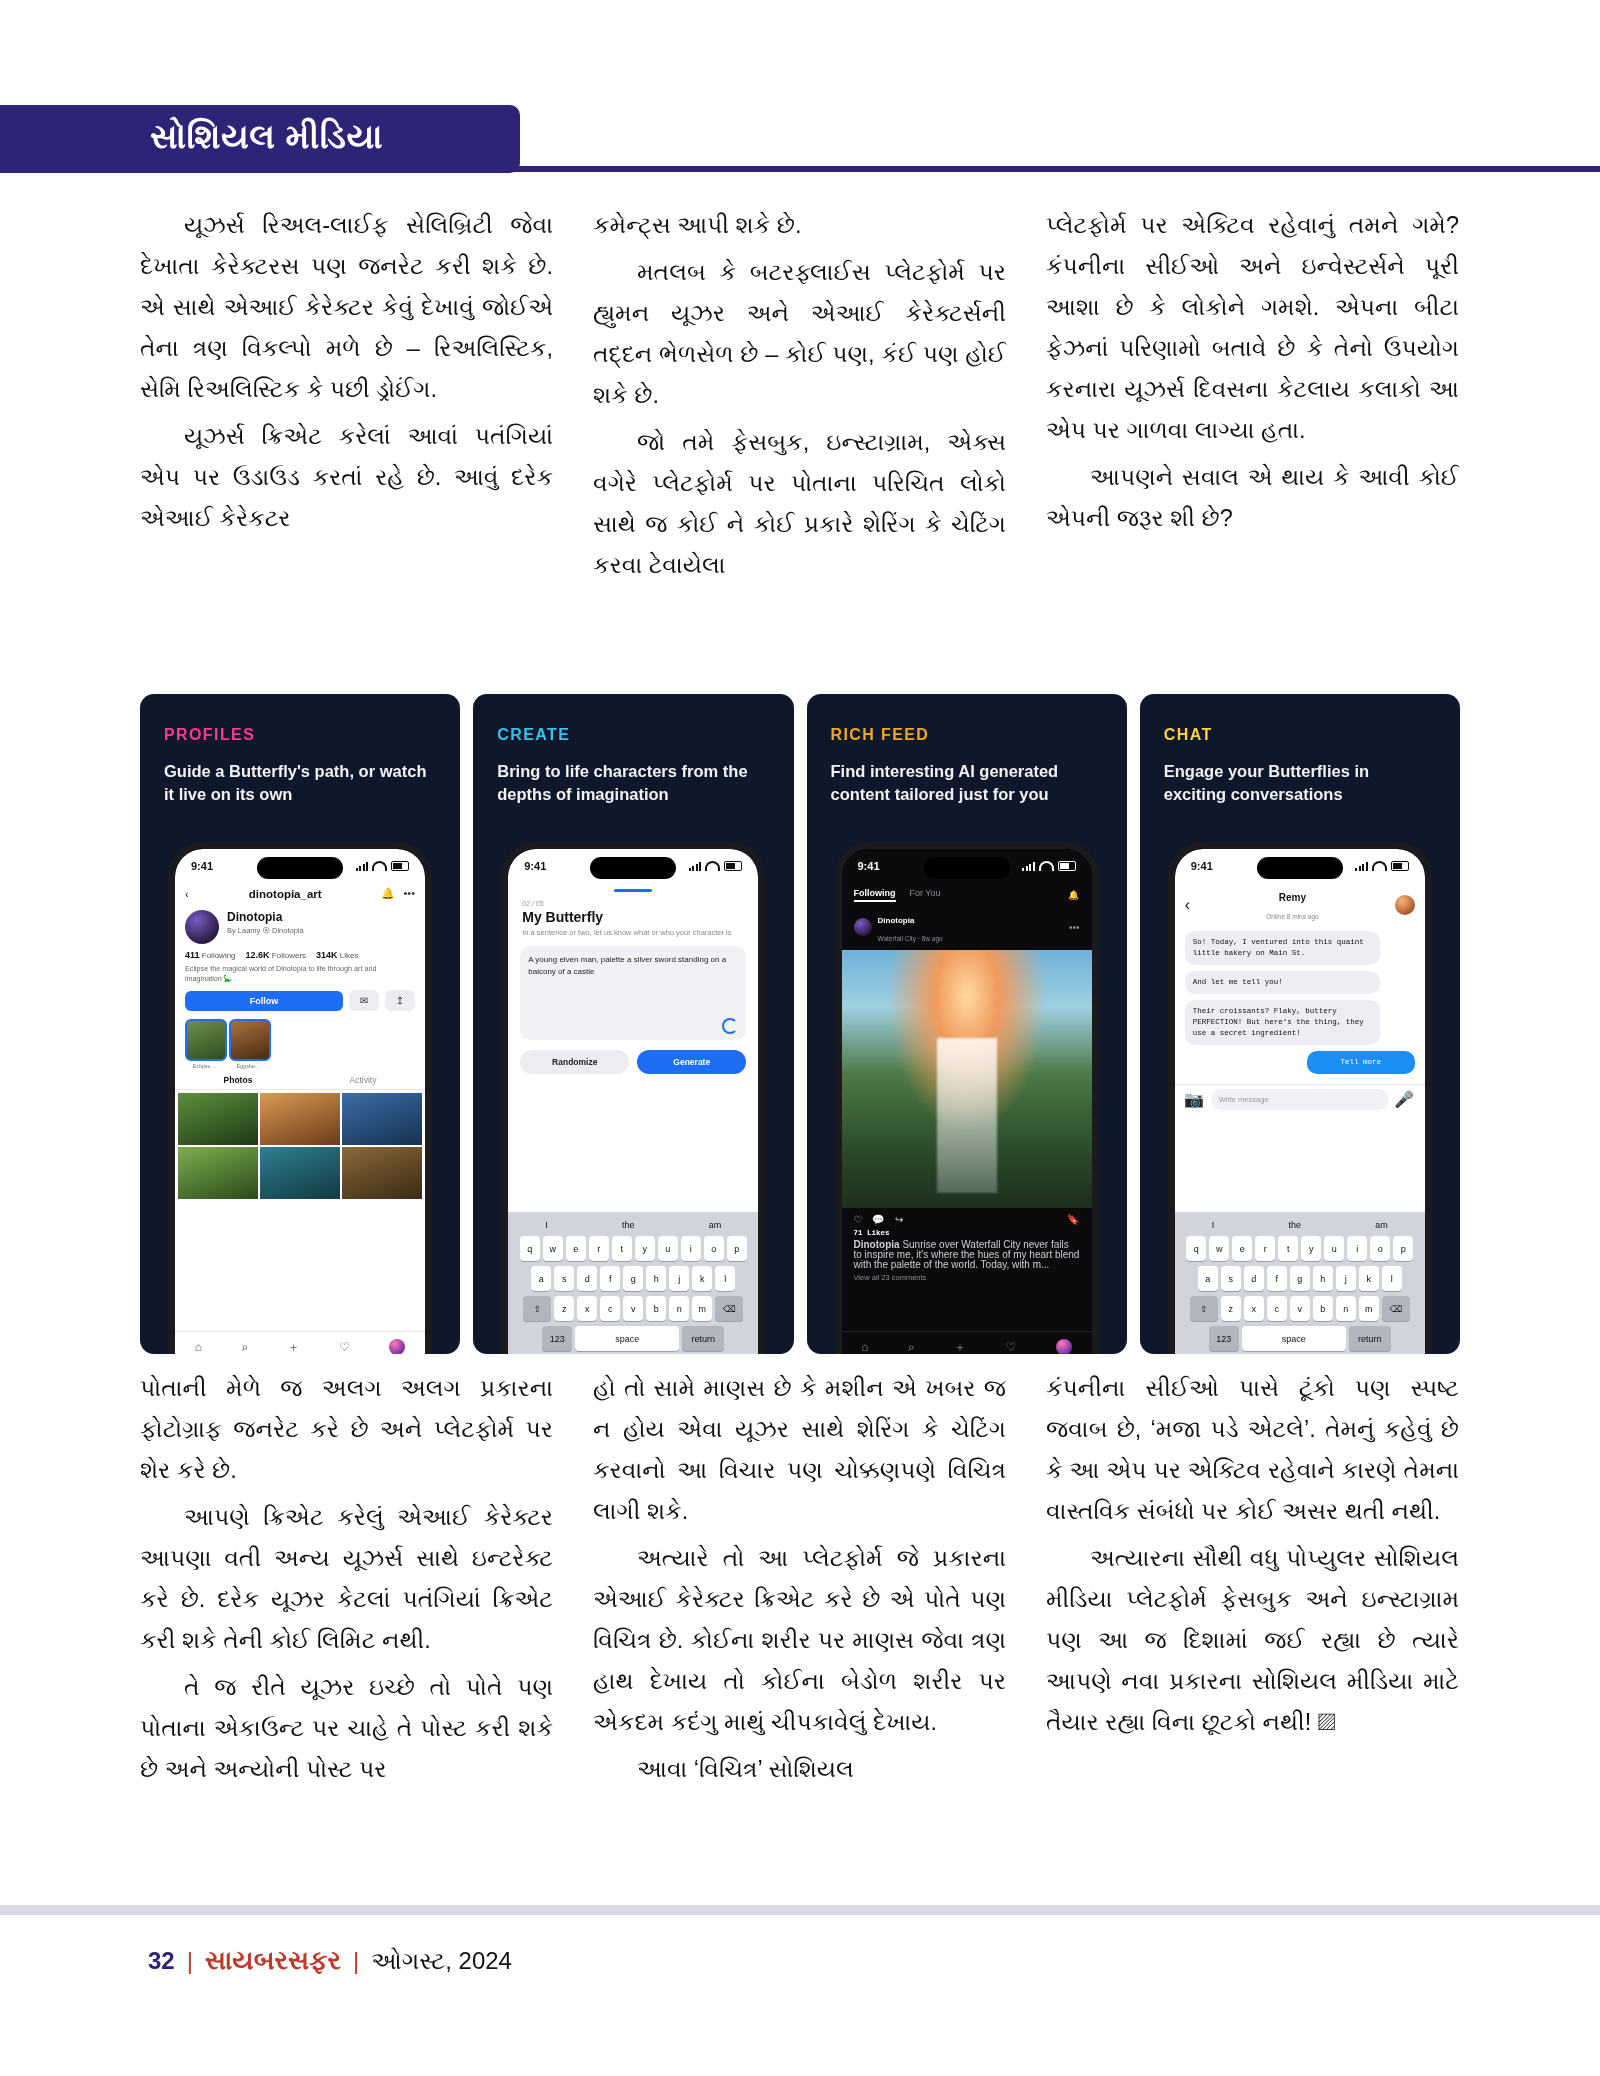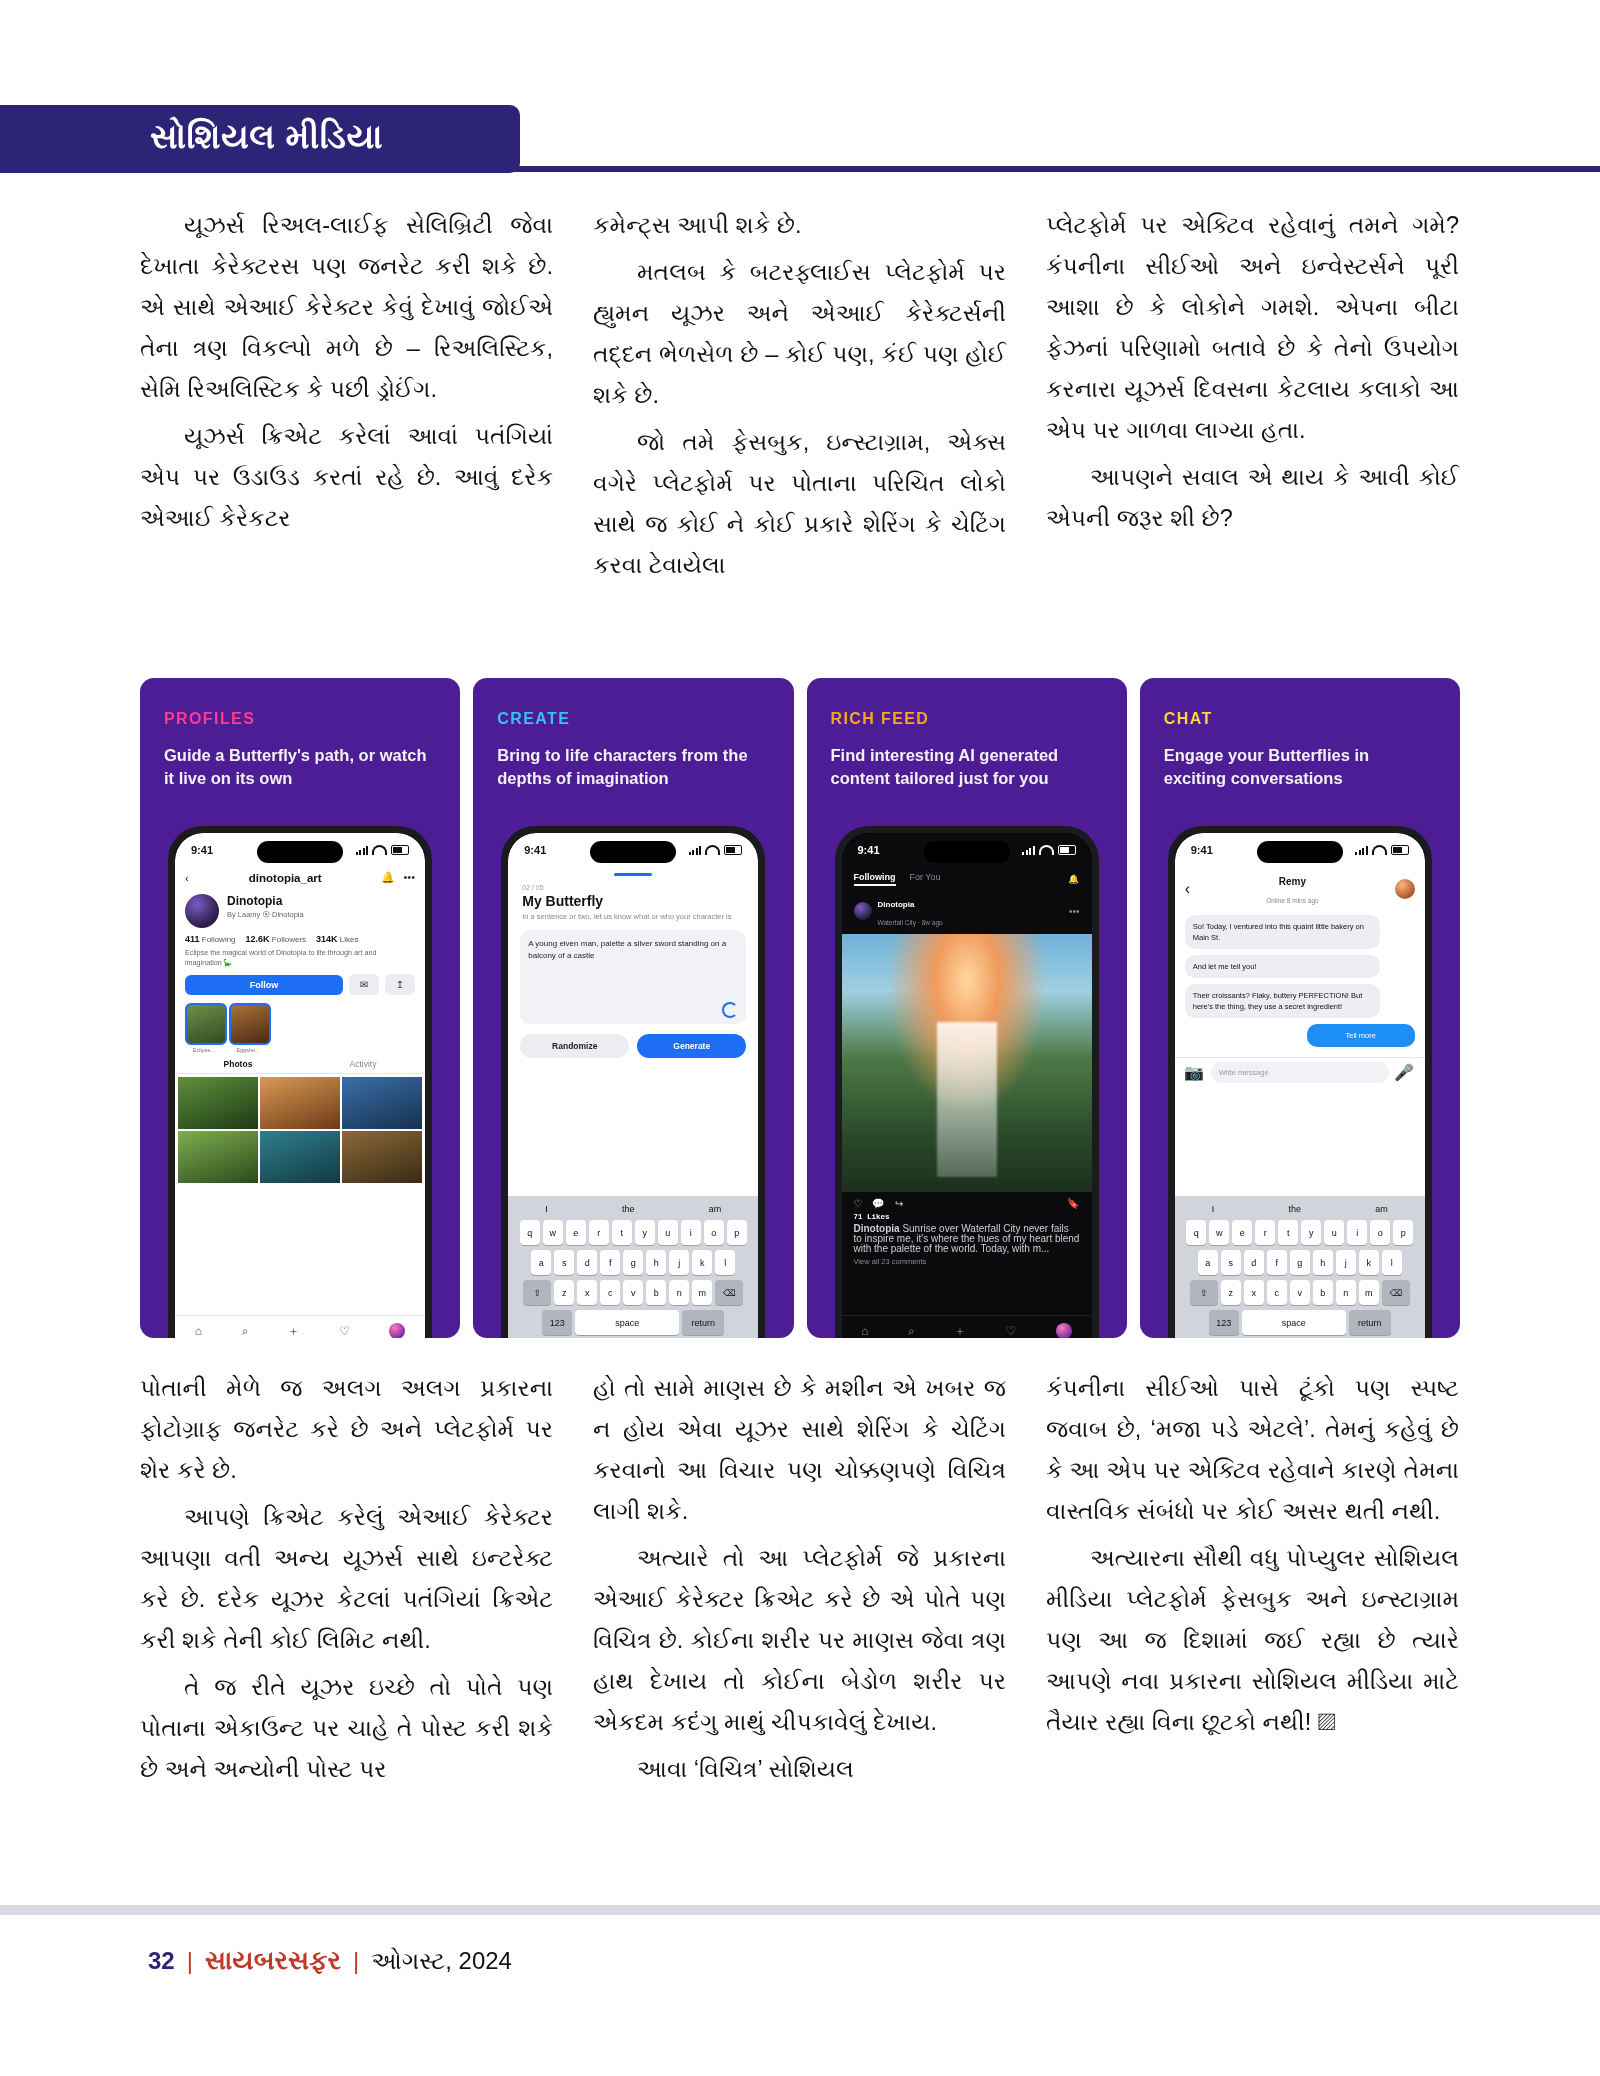--- a/index.html
+++ b/index.html
@@ -83,23 +83,24 @@
     top: 678px;
     width: 1320px;
     height: 660px;
     display: flex;
     gap: 13px;
   }
   .panel {
     position: relative;
     width: 348px;
     height: 660px;
-    background: #4c1d95;
+    background: #0f172a;
     border-radius: 14px;
     overflow: hidden;
+    margin-top: 16px;
   }
   .panel .kicker {
     position: absolute;
     left: 24px;
     top: 32px;
     font-size: 16px;
     font-weight: bold;
     letter-spacing: 1.4px;
   }
   .panel .sub {
@@ -330,20 +331,21 @@
   .chat-top .c-mid { text-align:center; flex:1; }
   .chat-top .c-name { font-size: 10px; font-weight:bold; }
   .chat-top .c-stat { font-size: 6.5px; color:#888; }
   .chat-av { width: 20px; height:20px; border-radius:50%;
     background: radial-gradient(circle at 35% 30%, #ffb37a, #a85a2a 70%);}
   .bubbles { padding: 4px 10px; }
   .bub {
     background:#eceef3; border-radius: 10px; padding: 6px 8px;
     font-size: 7.5px; color:#111; line-height: 11px; margin-bottom: 6px;
     max-width: 78%;
+    font-family: Liberation Mono, monospace;
   }
   .bub.me {
     background:#1d8ef5; color:#fff; margin-left:auto; max-width:40%;
     text-align:center;
   }
   .composer {
     display:flex; align-items:center; gap:6px; padding: 4px 10px;
     border-top: 1px solid #e6e6ea;
   }
   .composer .inp {

